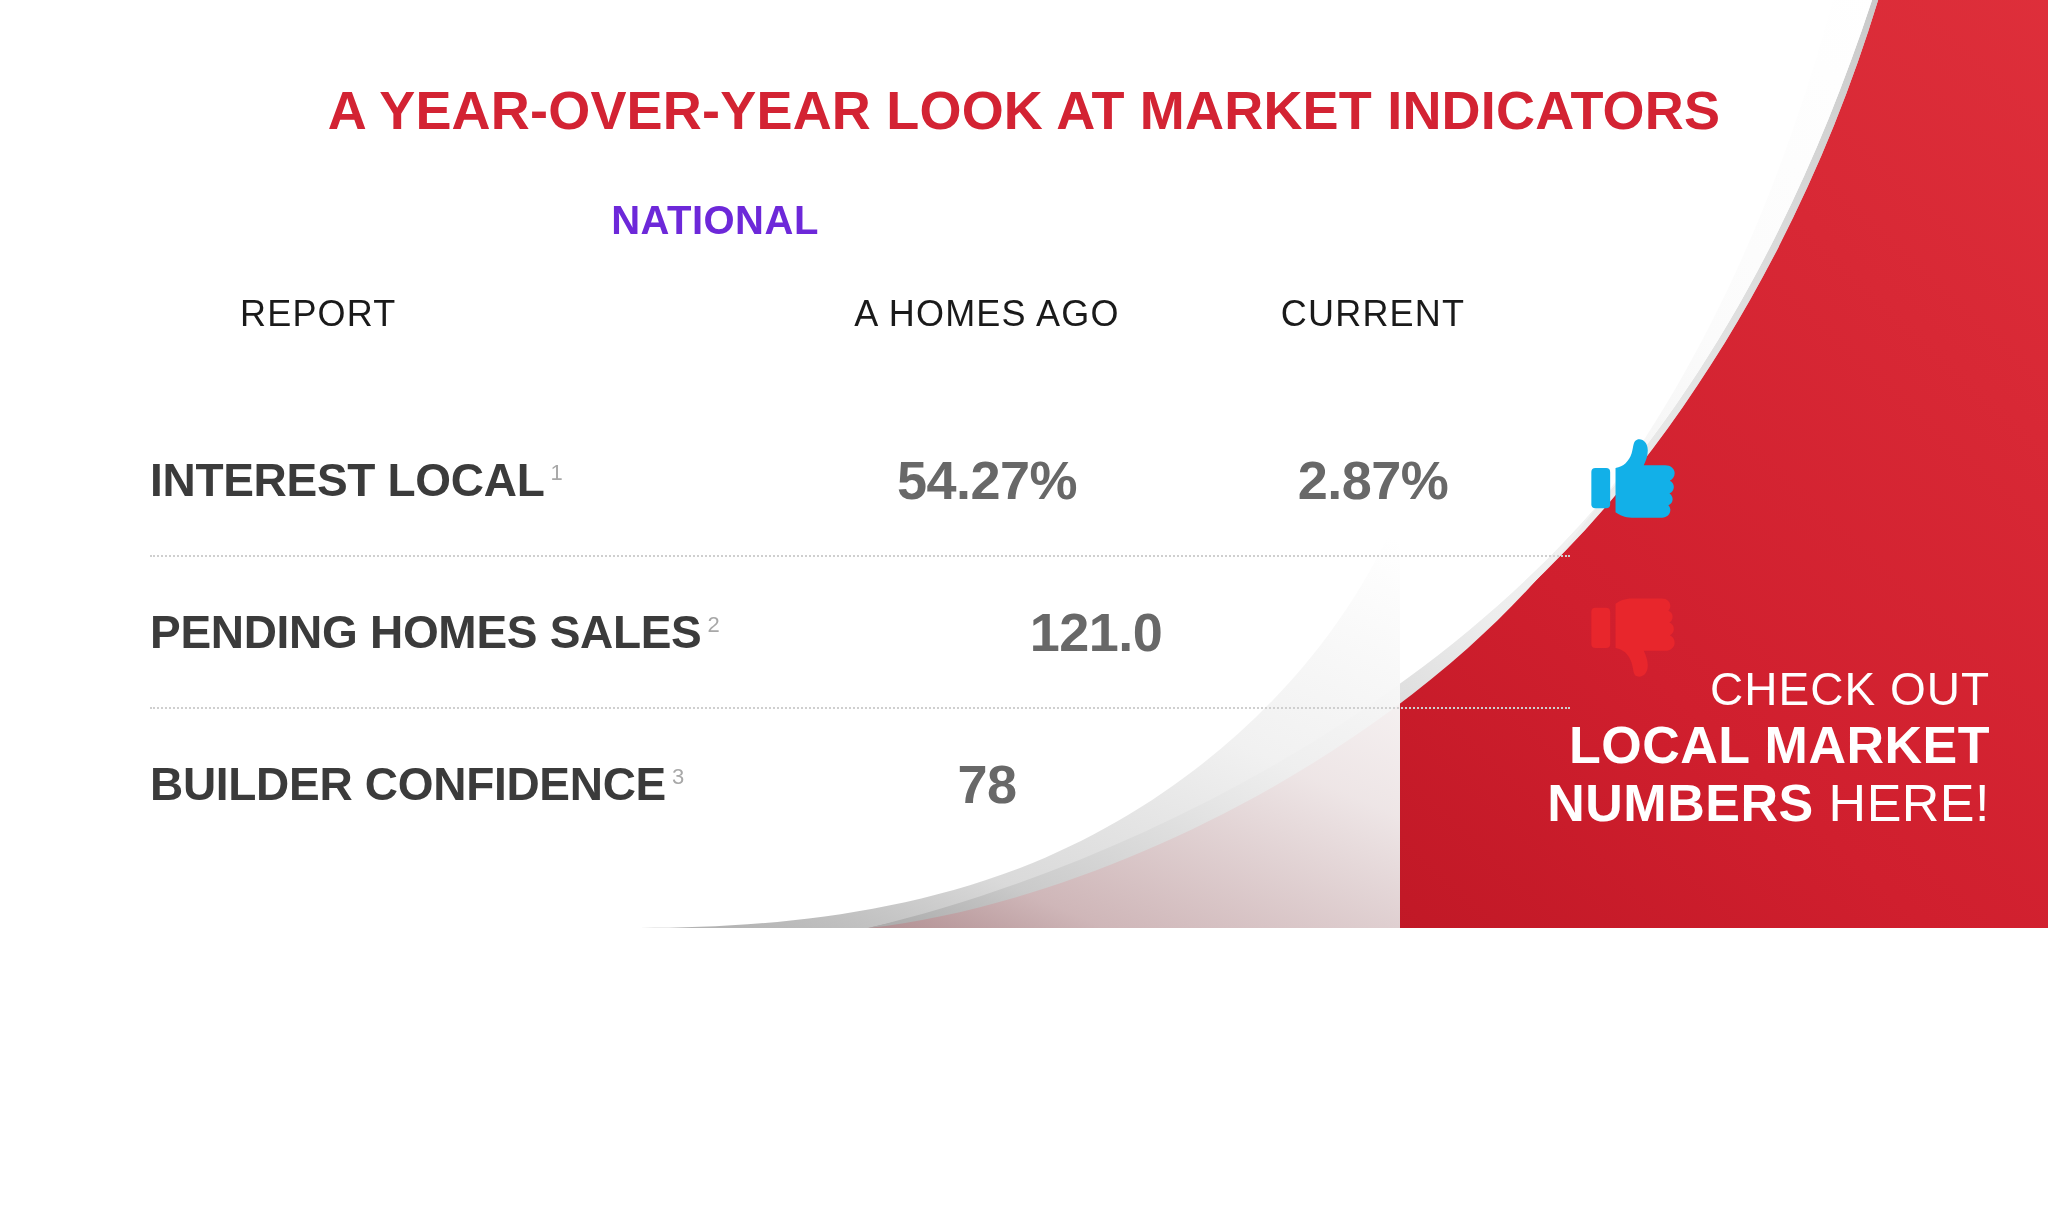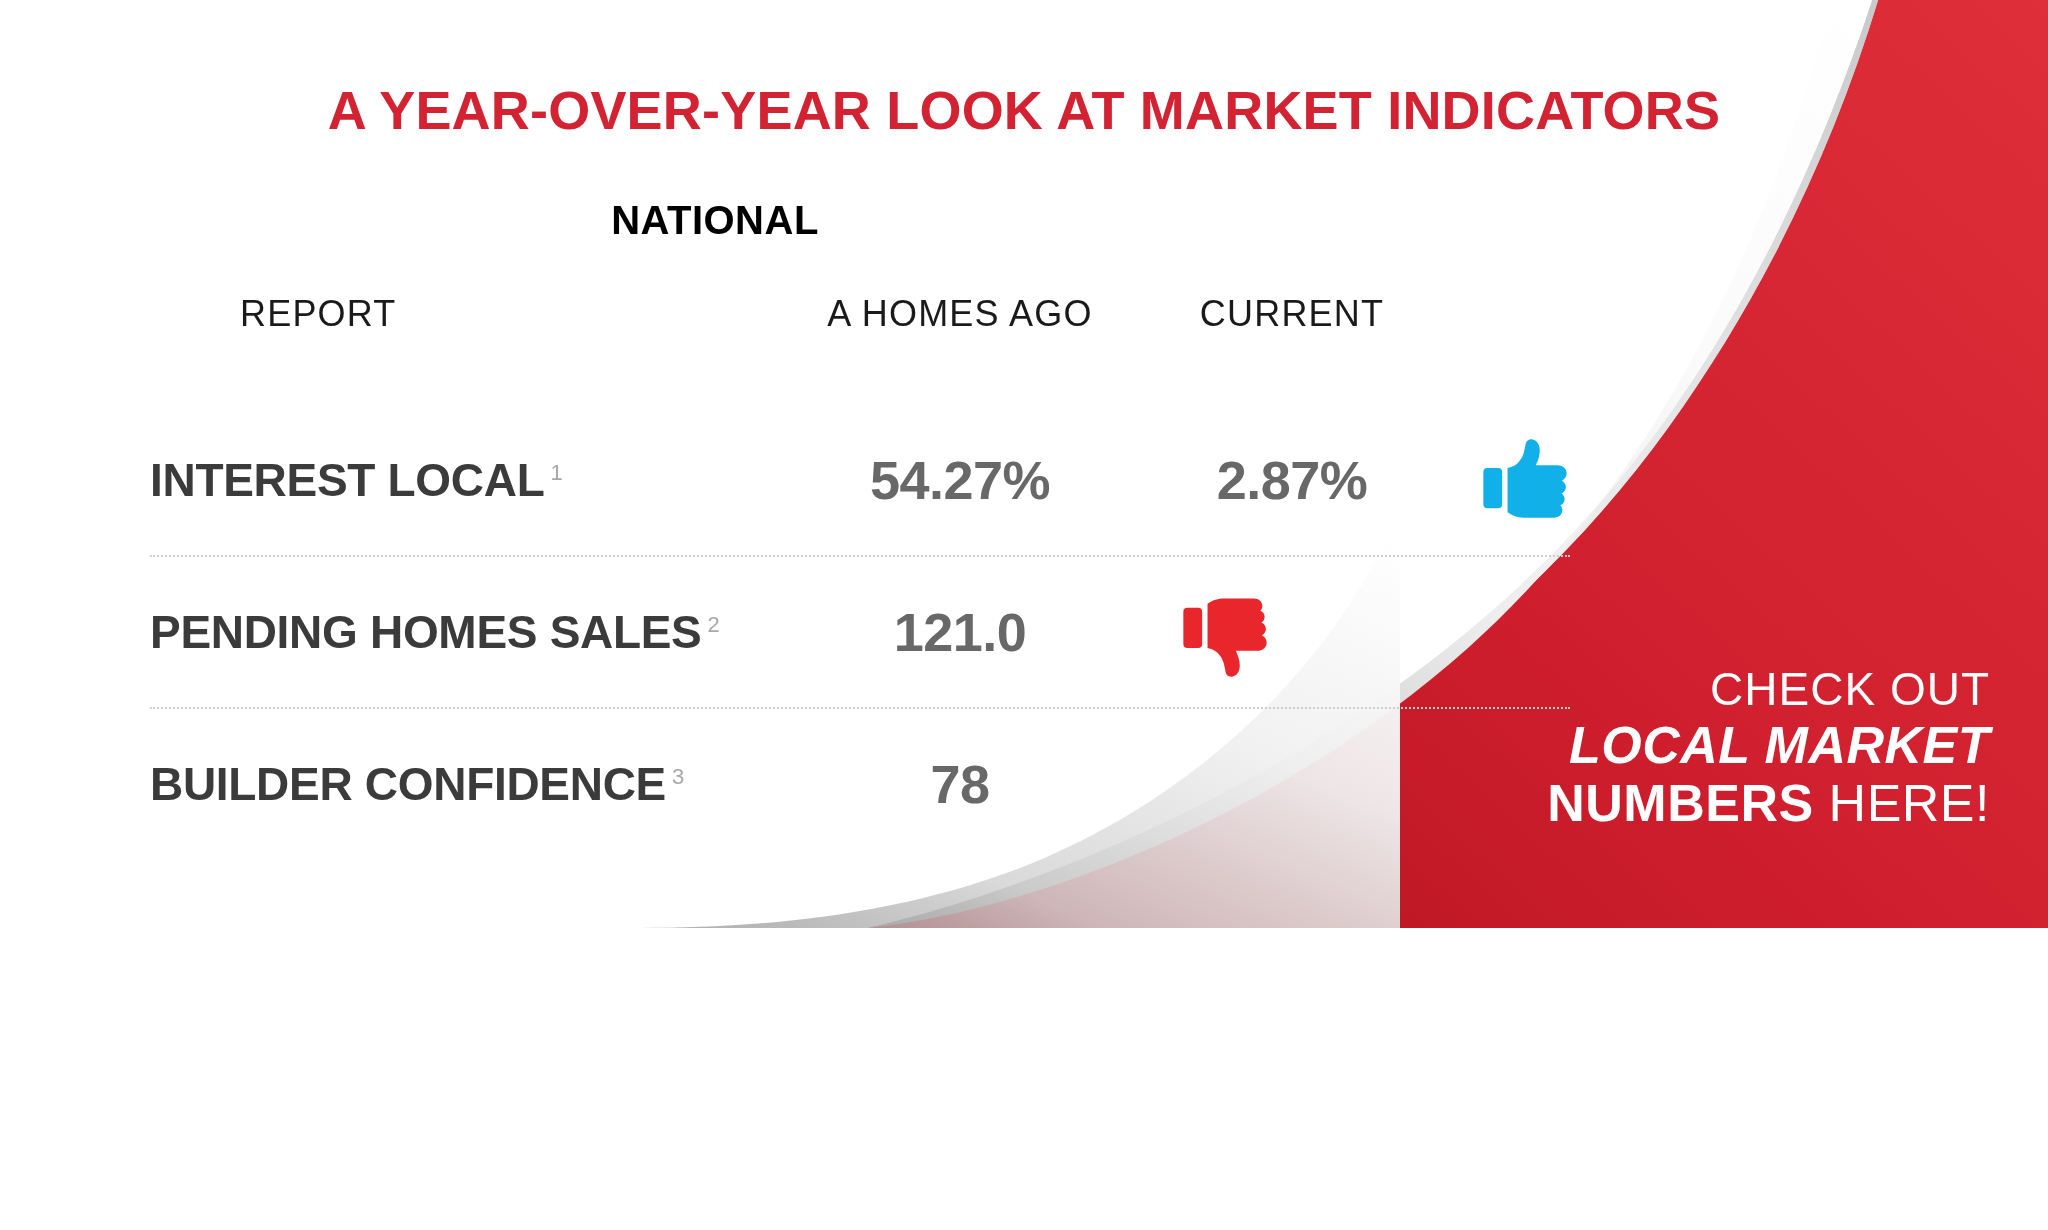--- a/index.html
+++ b/index.html
@@ -43,32 +43,33 @@
   
   .table-wrap{
     position:absolute;
     left:150px;
     top:198px;
     width:1660px;
   }
   .national{
     font-size:40px;
     font-weight:700;
-    color:#000000;
+    color:#6d28d9;
     text-align:center;
     width:1130px;
     margin-left:0;
     letter-spacing:0.5px;
   }
 
   .row{
     display:flex;
     align-items:center;
     width:1660px;
     box-sizing:border-box;
+    justify-content:space-between;
   }
   .col-report{width:660px;flex:0 0 660px;}
   .col-prev  {width:300px;flex:0 0 300px;text-align:center;}
   .col-gap   {width:32px;flex:0 0 32px;}
   .col-curr  {width:300px;flex:0 0 300px;text-align:center;}
   .col-icon  {width:260px;flex:0 0 260px;display:flex;align-items:center;justify-content:flex-start;padding-left:40px;box-sizing:border-box;}
 
   .head-row{
     height:78px;
     margin-top:32px;
@@ -129,21 +130,20 @@
     font-size:46px;
     font-weight:400;
     letter-spacing:1px;
     display:block;
   }
   .cta .l2{
     font-size:52px;
     font-weight:700;
     letter-spacing:0.5px;
     display:block;
-    font-style:italic;
   }
   .cta .l3{
     font-size:52px;
     font-weight:700;
     letter-spacing:0.5px;
     display:block;
     text-align:center;
   }
   .cta .l3 .light{font-weight:400;}
 </style>

